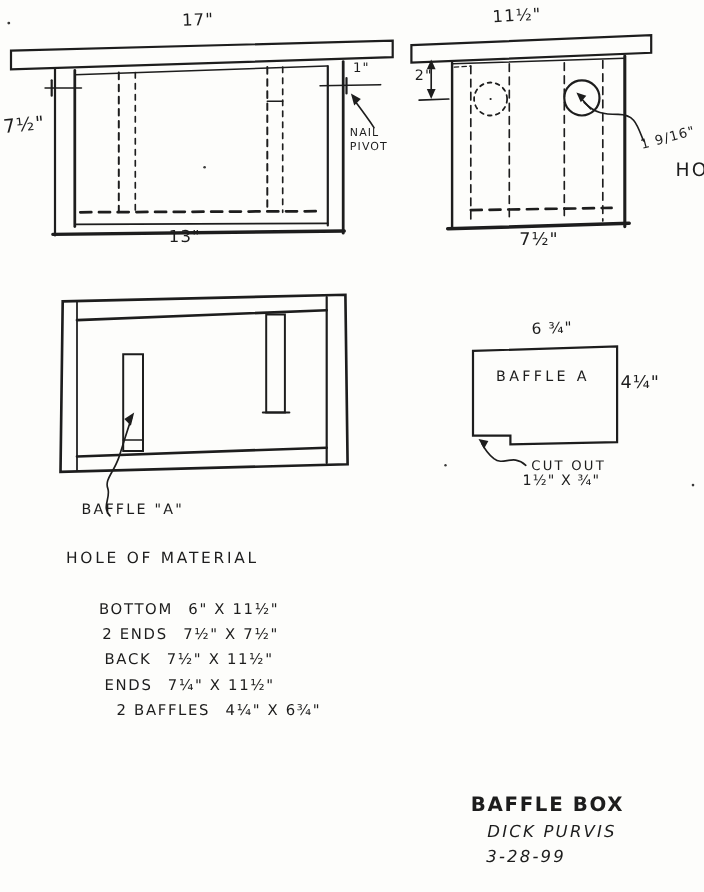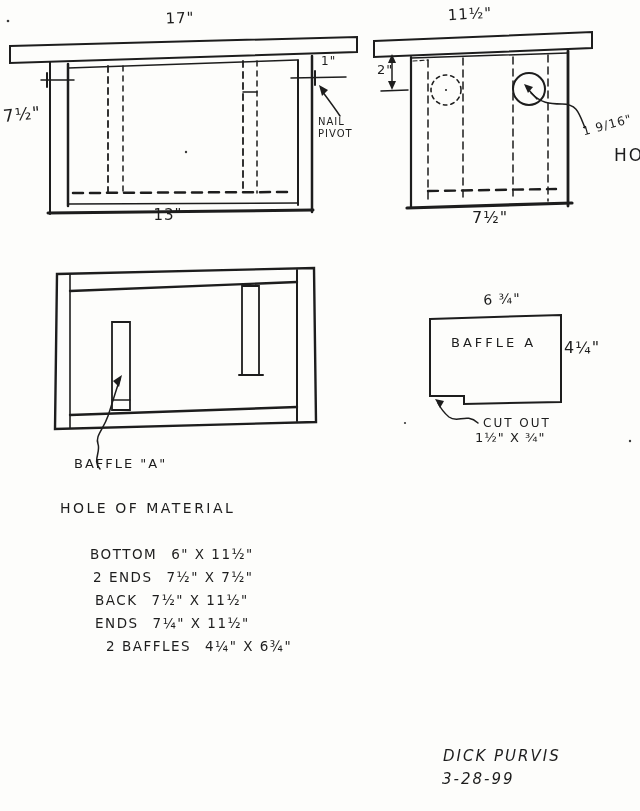--- a/index.html
+++ b/index.html
@@ -144,16 +144,17 @@
   </div>
   <div class="bom-row hand" style="left:95px;top:616px;">
     <span>ENDS</span>
     <span>7¼" X 11½"</span>
   </div>
   <div class="bom-row hand" style="left:86px;top:639px;margin-left:20px;">
     <span>2 BAFFLES</span>
     <span>4¼" X 6¾"</span>
   </div>
 
+  <span class="hand" style="left:428px;top:722px;font-size:18px;letter-spacing:1.5px;font-weight:600;">BAFFLE BOX</span>
   <span class="hand script" style="left:431px;top:748px;font-size:15px;letter-spacing:2px;">DICK PURVIS</span>
   <span class="hand script" style="left:430px;top:771px;font-size:15px;letter-spacing:2px;">3-28-99</span>
 
 </div>
 
 </body></html>

